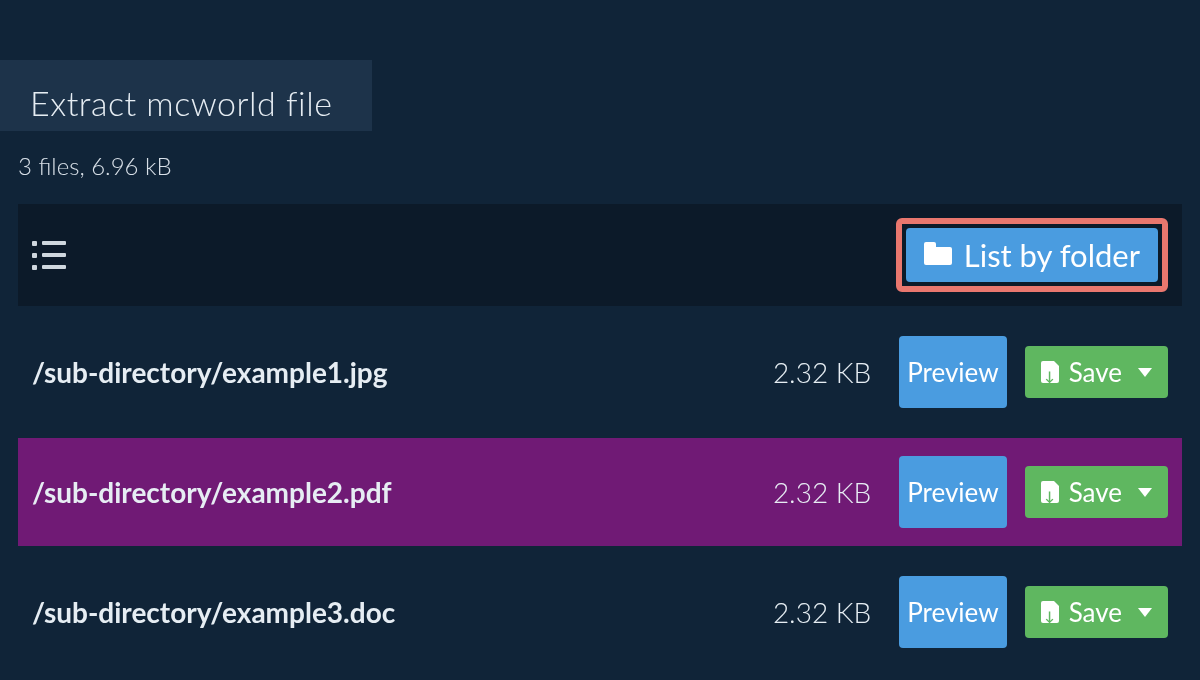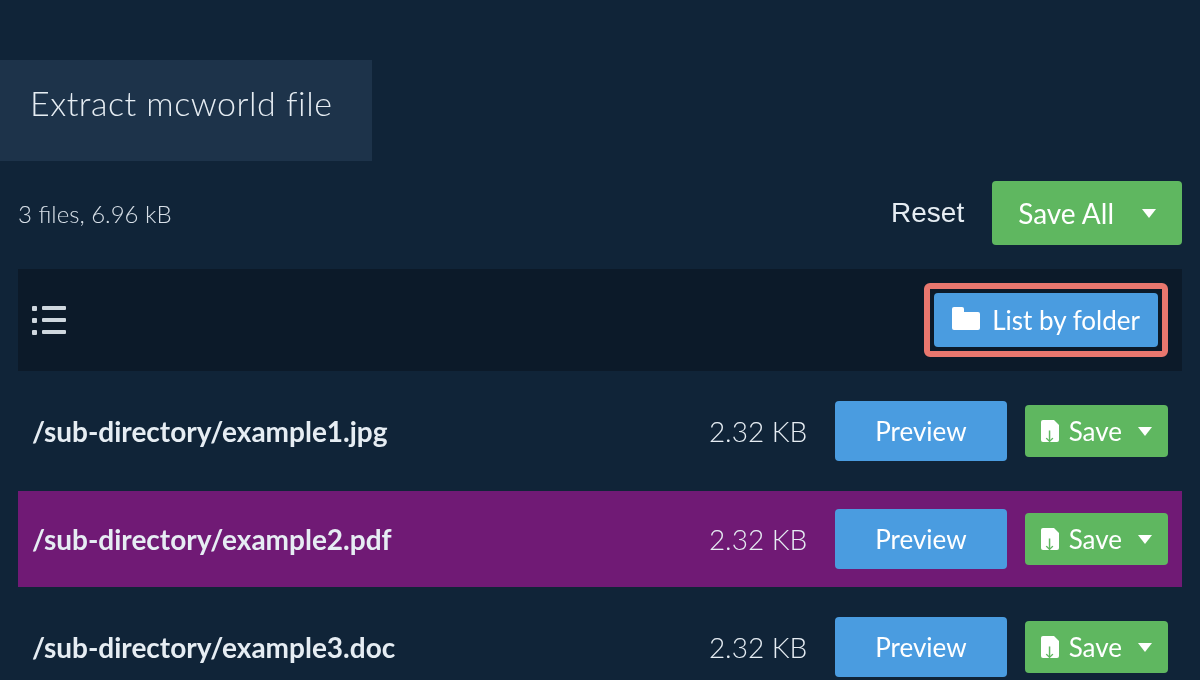--- a/index.html
+++ b/index.html
@@ -8,21 +8,21 @@
     background: #102438;
     font-family: "Lato", "Helvetica Neue", Arial, sans-serif;
     color: #e6edf3;
   }
 
   .topgap { height: 60px; }
 
   .tab {
     display: inline-block;
     background: #1d334a;
-    padding: 22px 40px 38px 30px;
+    padding: 22px 40px 8px 30px;
     font-size: 34px;
     font-weight: 300;
     color: #e6edf3;
     letter-spacing: .5px;
   }
 
   .header-row {
     display: flex;
     align-items: center;
     padding: 20px 18px 24px 18px;
@@ -103,21 +103,21 @@
   }
   .list-icon .dot1{top:-0.5px;} .list-icon .dot2{top:11.5px;} .list-icon .dot3{top:23.5px;}
 
   .highlight-frame {
     border: 6px solid #e9776e;
     border-radius: 6px;
     padding: 4px;
   }
   .list-by-folder {
     height: 54px;
-    font-size: 26px;
+    font-size: 31px;
     padding: 0 18px;
     gap: 12px;
   }
   .folder-icon{
     display:inline-block; position:relative;
     width:28px; height:20px;
   }
   .folder-icon::before{
     content:""; position:absolute; left:0; top:2px;
     width:28px; height:18px; background:#fff; border-radius:2px;
@@ -133,21 +133,21 @@
     display:flex;
     align-items:center;
     padding: 18px 14px;
     gap: 18px;
     margin-top: 12px;
   }
   .row.alt { background:#701a75; }
   .row .path { flex: 1; font-size: 28px; color:#e6edf3; font-weight:700; }
   .row .size { width: 140px; text-align:right; font-size:28px; color:#e6edf3; font-weight:300; padding-right: 10px;}
   .row .preview {
-    height:60px; font-size:26px; padding:0 40px;
+    height:72px; font-size:26px; padding:0 8px;
   }
   .row .save {
     height:52px; font-size:26px; padding:0 16px; gap:10px;
   }
   .file-dl-icon{
     display:inline-block; width:18px; height:22px; position:relative;
     background:#fff; border-radius:2px;
   }
   .file-dl-icon::before{
     content:""; position:absolute; right:-1px; top:-1px;
@@ -174,27 +174,20 @@
 
 <div class="topgap"></div>
 
 <div class="tab">
   <span>Extract mcworld file</span>
 </div>
 
 <div class="header-row">
   <div class="file-title">
     <div class="sub">3 files, 6.96 kB</div>
-  </div>
-  <div class="header-actions">
-    <button class="reset">Reset</button>
-    <button class="btn btn-green save-all">
-      <span>Save All</span>
-      <span class="caret-down"></span>
-    </button>
   </div>
 </div>
 
 <div class="bar">
   <div class="bar-left">
     <span class="list-icon">
       <span></span>
       <i class="dot1"></i>
         <i class="dot2"></i>
         <i class="dot3"></i>

